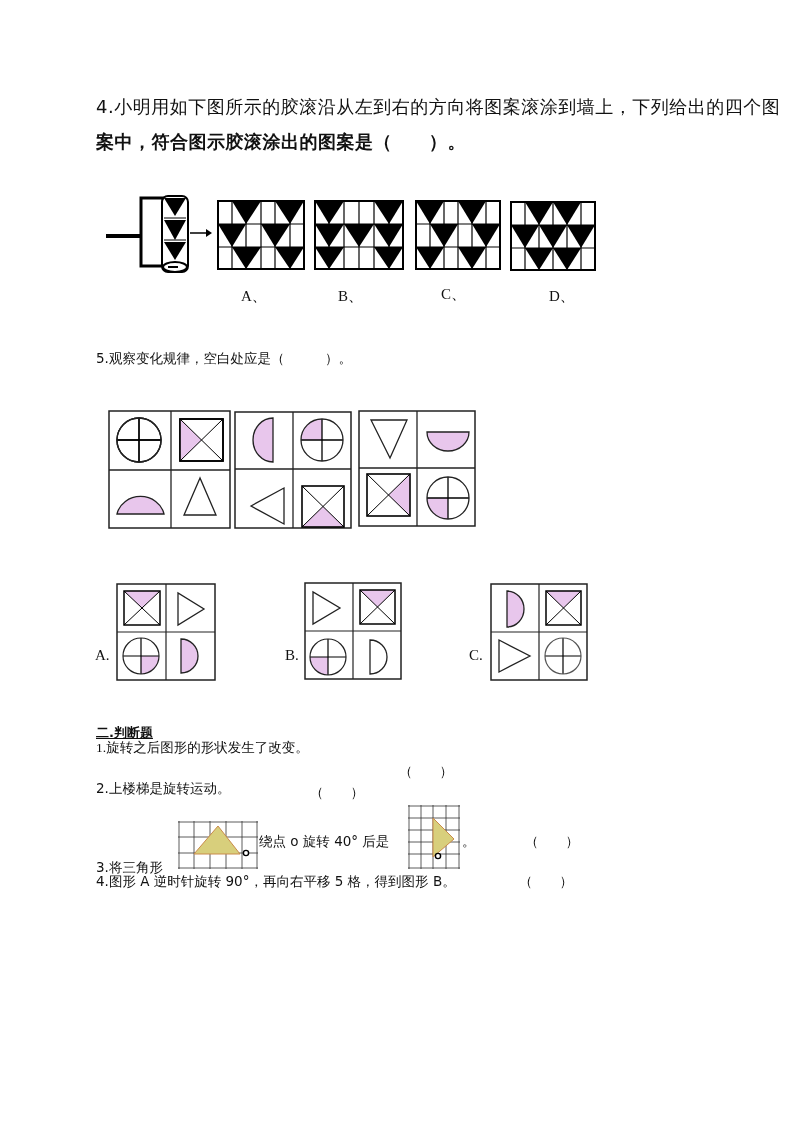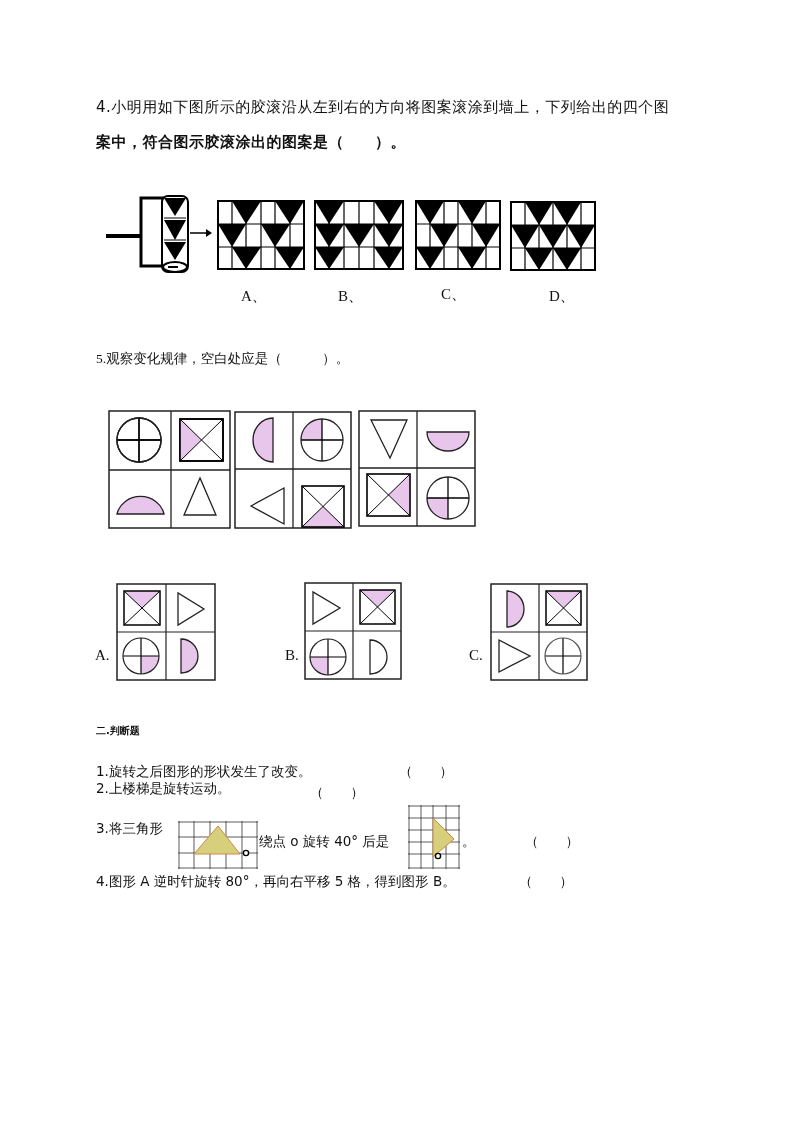--- a/index.html
+++ b/index.html
@@ -1,22 +1,22 @@
 <!DOCTYPE html>
 <html><head>
 <meta charset="utf-8">
 <style>
   html, body { margin:0; padding:0; background:#ffffff; }
   body { width:794px; height:1123px; position:relative; overflow:hidden;
          font-family:"DejaVu Sans", "Liberation Sans", sans-serif; color:#111; }
   .abs { position:absolute; }
-  .q-text { font-size:15px; line-height:34px; letter-spacing:0.5px; }
+  .q-text { font-size:18px; line-height:34px; letter-spacing:0.5px; }
   .small { font-size:13.5px; }
   .label { font-family:"Liberation Serif","DejaVu Serif", serif; font-size:15px; }
-  .heading { font-weight:bold; font-size:10px; }
+  .heading { font-weight:bold; font-size:13px;text-decoration:underline; }
   svg { display:block; }
 </style>
 </head>
 <body>
 
 <div class="abs q-text" style="left:96px; top:90px;">4.小明用如下图所示的胶滚沿从左到右的方向将图案滚涂到墙上，下列给出的四个图</div>
 <div class="abs q-text" style="left:96px; top:125px;font-weight:bold;">案中，符合图示胶滚涂出的图案是（　　）。</div>
 
 <div class="abs" style="left:104px; top:192px;">
   <svg width="112" height="84" viewBox="0 0 112 84">
@@ -136,21 +136,21 @@
         <polygon points="43,47 71,47 57,69"></polygon>
     </g>
   </svg>
 </div>
 
 <div class="abs label" style="left:241px; top:287px;">A、</div>
 <div class="abs label" style="left:338px; top:287px;">B、</div>
 <div class="abs label" style="left:441px; top:285px;">C、</div>
 <div class="abs label" style="left:549px; top:287px;">D、</div>
 
-<div class="abs small" style="left:96px; top:350px;font-family:Liberation Serif, serif;">5.观察变化规律，空白处应是（　　　）。</div>
+<div class="abs small" style="left:96px; top:350px;">5.观察变化规律，空白处应是（　　　）。</div>
 
 <div class="abs" style="left:108px; top:408px;">
   <svg width="384" height="126" viewBox="0 0 384 126">
     <defs>
       <g id="circ">
         <circle cx="0" cy="0" r="22" fill="#fff" stroke="#222" stroke-width="1.3"></circle>
         <line x1="-22" y1="0" x2="22" y2="0" stroke="#000" stroke-width="1.3"></line>
         <line x1="0" y1="-22" x2="0" y2="22" stroke="#000" stroke-width="1.3"></line>
       </g>
     </defs>
@@ -287,27 +287,27 @@
       <circle r="18" fill="#fff"></circle>
       <line x1="-18" y1="0" x2="18" y2="0" stroke="#000" stroke-width="1.2"></line>
         <line x1="0" y1="-18" x2="0" y2="18" stroke="#000" stroke-width="1.2"></line>
       <circle r="18" fill="none" stroke="#555" stroke-width="1.2"></circle>
     </g>
   </svg>
 </div>
 
 <div class="abs heading" style="left:96px; top:724px;">二.判断题</div>
 
-<div class="abs small" style="left:96px; top:763px;">1.旋转之后图形的形状发生了改变。</div>
+<div class="abs small" style="left:96px; top:739px;font-family:Liberation Serif, serif;">1.旋转之后图形的形状发生了改变。</div>
 <div class="abs small" style="left:399px; top:763px;">（　　）</div>
 
 <div class="abs small" style="left:96px; top:780px;">2.上楼梯是旋转运动。</div>
 <div class="abs small" style="left:310px; top:784px;">（　　）</div>
 
-<div class="abs small" style="left:96px; top:820px;">3.将三角形</div>
+<div class="abs small" style="left:96px; top:859px;">3.将三角形</div>
 <div class="abs" style="left:178px; top:821px;">
   <svg width="80" height="48" viewBox="0 0 80 48">
     <rect width="80" height="48" fill="#fff"></rect>
     <g stroke="#333" stroke-width="0.8">
       <line x1="0" y1="1" x2="80" y2="1"></line>
         <line x1="0" y1="16" x2="80" y2="16"></line>
         <line x1="0" y1="32" x2="80" y2="32"></line>
         <line x1="0" y1="47" x2="80" y2="47"></line>
       <line x1="1" y1="0" x2="1" y2="48"></line>
         <line x1="16" y1="0" x2="16" y2="48"></line>
@@ -337,14 +337,14 @@
         <line x1="38" y1="0" x2="38" y2="64"></line>
         <line x1="51" y1="0" x2="51" y2="64"></line>
     </g>
     <polygon points="25,13 46,34 25,52" fill="#d8cf7c" stroke="#c98a4a" stroke-width="1"></polygon>
     <circle cx="30" cy="51" r="2.6" fill="#fff" stroke="#000" stroke-width="1.4"></circle>
   </svg>
 </div>
 <div class="abs small" style="left:462px; top:833px;">。</div>
 <div class="abs small" style="left:525px; top:833px;">（　　）</div>
 
-<div class="abs small" style="left:96px; top:873px;">4.图形 A 逆时针旋转 80°，再向右平移 5 格，得到图形 B。</div>
+<div class="abs small" style="left:96px; top:873px;">4.图形 A 逆时针旋转 90°，再向右平移 5 格，得到图形 B。</div>
 <div class="abs small" style="left:519px; top:873px;">（　　）</div>
 
 </body></html>

